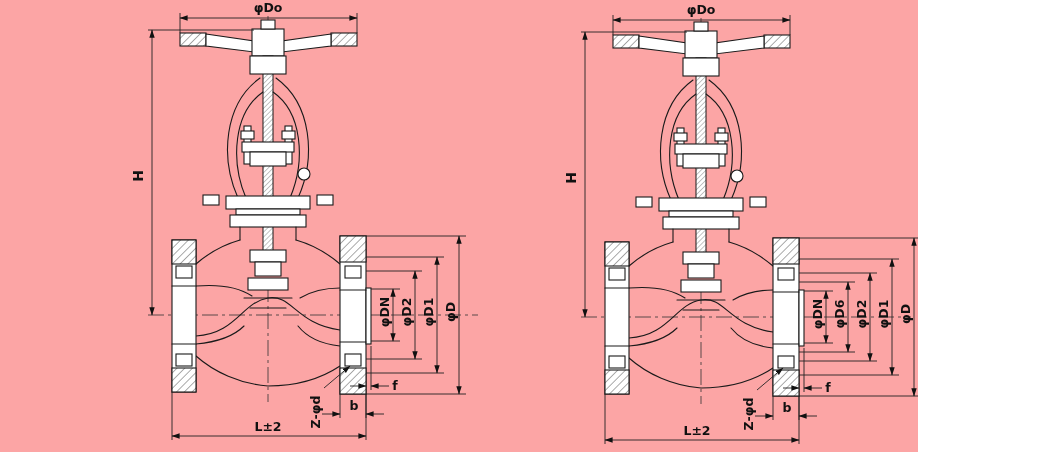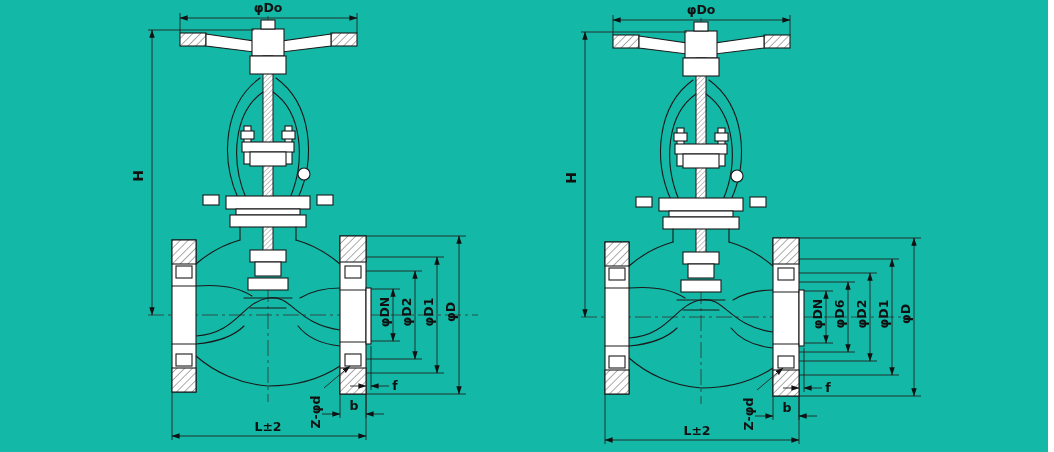--- a/index.html
+++ b/index.html
@@ -1,17 +1,17 @@
 <!DOCTYPE html>
 <html><head>
 <meta charset="utf-8">
 <style>
   html,body { margin:0; padding:0; background:#ffffff; }
   .canvas {
-    position:relative; width:1048px; height:452px; background:#14b8a6;
+    position:relative; width:918px; height:452px; background:#fca5a5;
     font-family:"DejaVu Sans", sans-serif; overflow:hidden;
   }
   svg { display:block; }
   .ln  { fill:none; stroke:#1a1a1a; stroke-width:1.1; stroke-linecap:round; }
   .fw  { fill:#ffffff; stroke:#1a1a1a; stroke-width:1.1; }
   .cl  { fill:none; stroke:#333; stroke-width:0.8; stroke-dasharray:16 4 3 4; }
   .dim path { fill:none; stroke:#222; stroke-width:0.9; }
   text.t {
     font-family:"DejaVu Sans", sans-serif;
     font-size:12.5px; font-weight:bold; fill:#111; text-anchor:middle;

